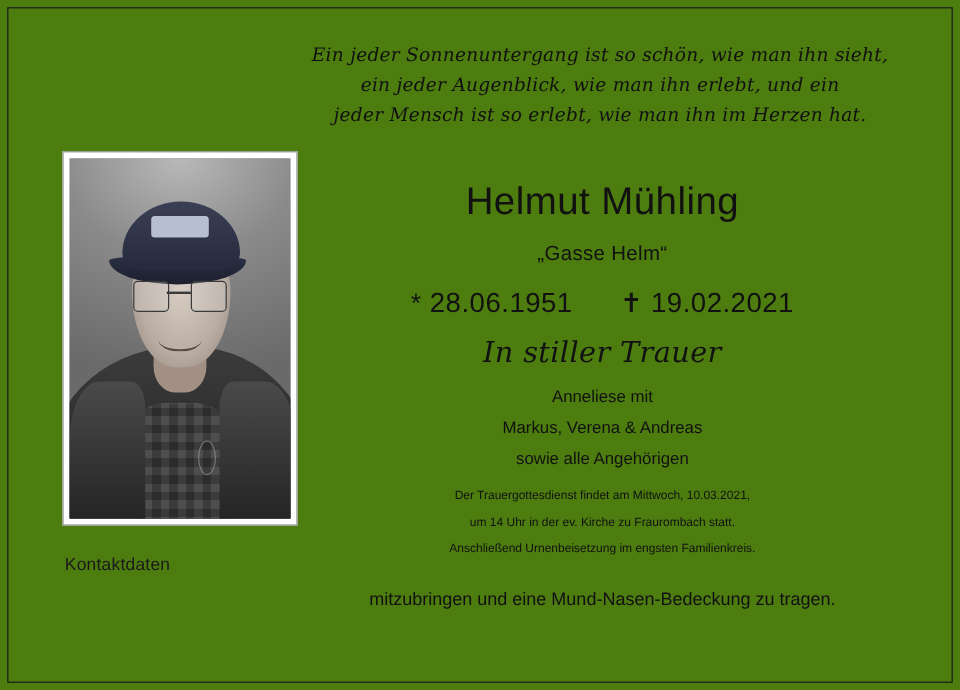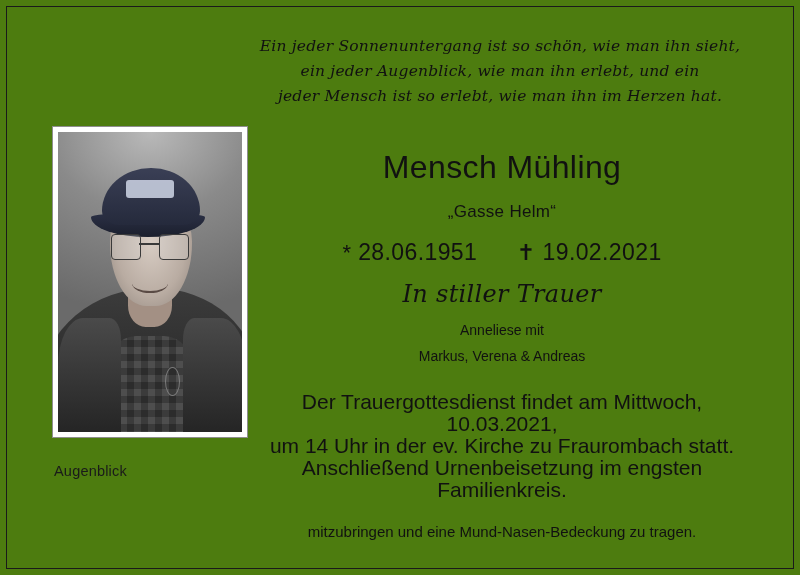--- a/index.html
+++ b/index.html
@@ -206,22 +206,22 @@
     font-style: italic;
     font-size: 24px;
     letter-spacing: .3px;
   }
   .family {
     margin-top: 9px;
     font-size: 14px;
     line-height: 26px;
   }
   .service {
-    margin-top: 22px;
-    font-size: 21px;
+    margin-top: 8px;
+    font-size: 10px;
     line-height: 22px;
   }
   .notice {
     margin-top: 20px;
     font-size: 15px;
     line-height: 22px;
   }
 </style>
 </head>
 <body>
@@ -248,39 +248,40 @@
       <div class="ph-cap"></div>
       <div class="ph-logo"></div>
       <div class="ph-glass-l"></div>
       <div class="ph-glass-r"></div>
       <div class="ph-bridge"></div>
       <div class="ph-smile"></div>
       <div class="ph-badge"></div>
     </div>
   </div>
 
-  <div class="place">Augenblick</div>
+  <div class="place">Kontaktdaten</div>
 
   <div class="col">
-    <div class="name">Mensch Mühling</div>
+    <div class="name">Helmut Mühling</div>
     <div class="nickname">„Gasse Helm“</div>
 
     <div class="dates">
       <span class="sym">*</span>
       <span>28.06.1951</span>
       <span class="gap"></span>
       <span class="sym">✝</span>
       <span>19.02.2021</span>
     </div>
 
     <div class="mourning">In stiller Trauer</div>
 
     <div class="family">
       <div>Anneliese mit</div>
       <div>Markus, Verena &amp; Andreas</div>
+      <div>sowie alle Angehörigen</div>
     </div>
 
     <div class="service">
       <div>Der Trauergottesdienst findet am Mittwoch, 10.03.2021,</div>
       <div>um 14 Uhr in der ev. Kirche zu Fraurombach statt.</div>
       <div>Anschließend Urnenbeisetzung im engsten Familienkreis.</div>
     </div>
 
     <div class="notice">
       <div>mitzubringen und eine Mund-Nasen-Bedeckung zu tragen.</div>

